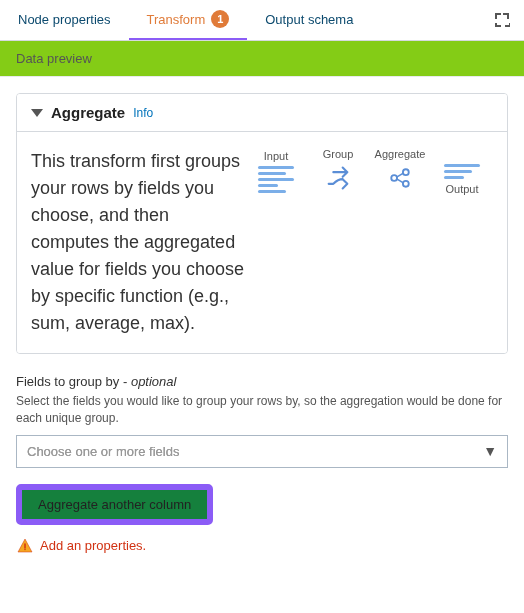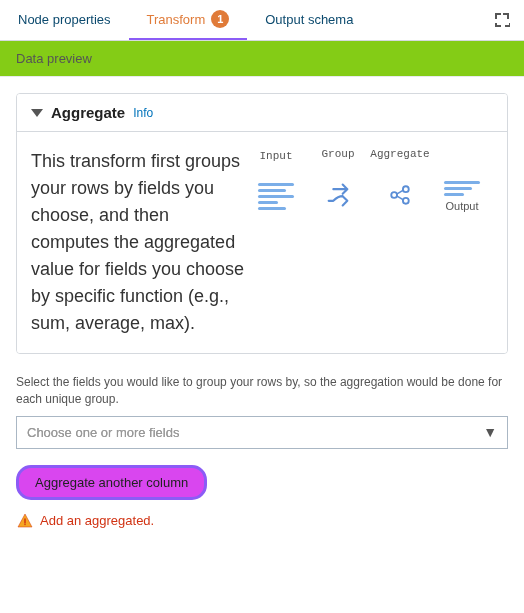--- a/index.html
+++ b/index.html
@@ -135,23 +135,22 @@
     }
     .diag-item {
       display: flex;
       flex-direction: column;
       align-items: center;
       width: 62px;
     }
     .diag-label {
       font-size: 11px;
       color: #555;
-      margin-bottom: 21px;
+      margin-bottom: 4px;
       text-align: center;
-      font-family: Liberation Mono, monospace;
     }
     .diag-label-bottom {
       font-size: 11px;
       color: #555;
       margin-top: 4px;
       text-align: center;
     }
     .diag-lines {
       display: flex;
       flex-direction: column;
@@ -217,23 +216,23 @@
       color: #555;
       font-size: 14px;
     }
 
     
     .agg-button-row {
       margin-bottom: 12px;
     }
     .agg-button {
       padding: 7px 16px;
-      border: 3px solid #8b5cf6;
-      border-radius: 15px;
-      background: #d946ef;
+      border: 6px solid #8b5cf6;
+      border-radius: 5px;
+      background: #15803d;
       font-size: 13px;
       color: #222;
       cursor: pointer;
     }
 
     
     .warning-row {
       display: flex;
       align-items: center;
       gap: 6px;
@@ -333,20 +332,24 @@
               <div class="diag-line short" style="background:#7baee8;"></div>
             </div>
             <span class="diag-label-bottom">Output</span>
           </div>
         </div>
       </div>
     </div>
   </div>
 
   <div class="fields-section">
+    <div class="fields-label">
+      <span>Fields to group by -</span>
+      <em>optional</em>
+    </div>
     <div class="fields-sublabel">Select the fields you would like to group your rows by, so the aggregation would be done for each unique group.</div>
     <div class="fields-select-wrapper">
       <select class="fields-select" style="color: rgb(153, 153, 153);">
         <option value="">Choose one or more fields</option>
       </select>
       <span class="select-chevron">▼</span>
       <span style="position:absolute;left:10px;top:50%;transform:translateY(-50%);color:#999;font-size:13px;pointer-events:none;">Choose one or more fields</span>
     </div>
   </div>
 
@@ -355,16 +358,16 @@
   </div>
 
   <div class="warning-row">
     <span class="warning-icon">
       <svg width="16" height="16" viewBox="0 0 16 16" fill="none">
         <path d="M8 1L1 14h14L8 1z" fill="#f5a623" stroke="#d13212" stroke-width="0.5"></path>
         <path d="M8 6v4" stroke="#d13212" stroke-width="1.5" stroke-linecap="round"></path>
         <circle cx="8" cy="11.5" r="0.75" fill="#d13212"></circle>
       </svg>
     </span>
-    <span>Add an aggregated.</span>
+    <span>Add an properties.</span>
   </div>
 
 </div>
 
 </body></html>

